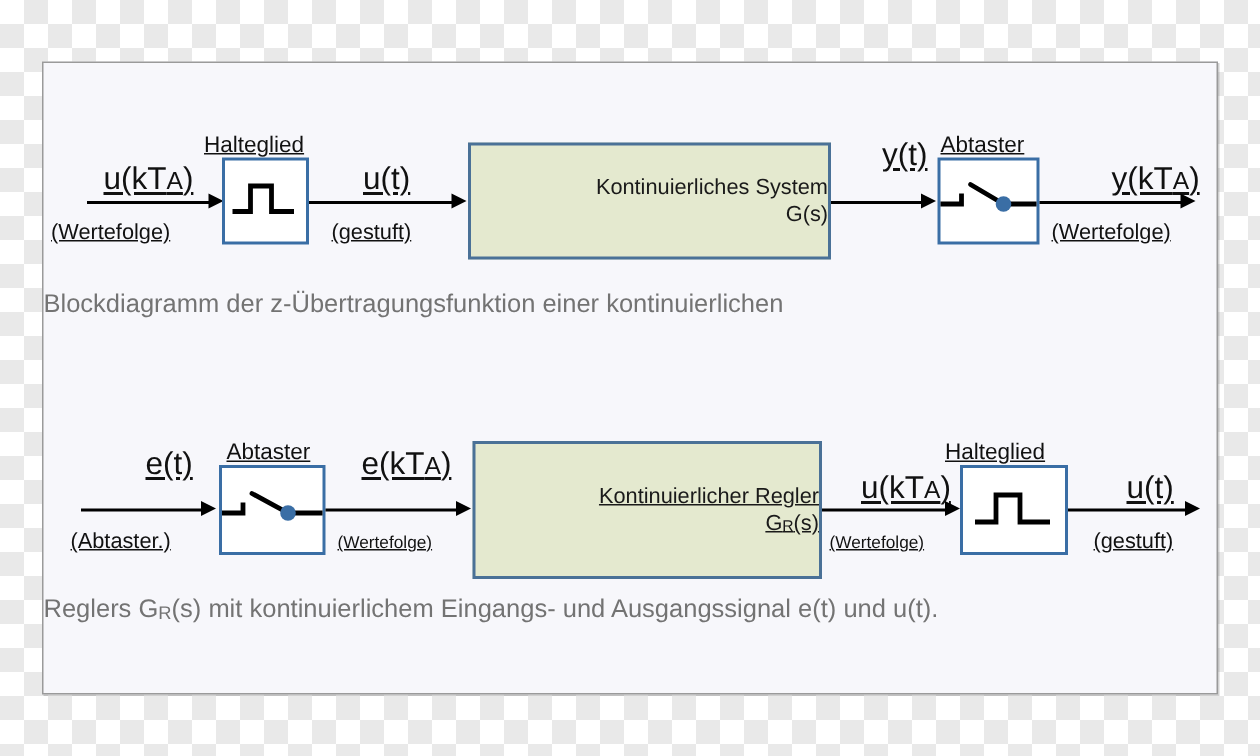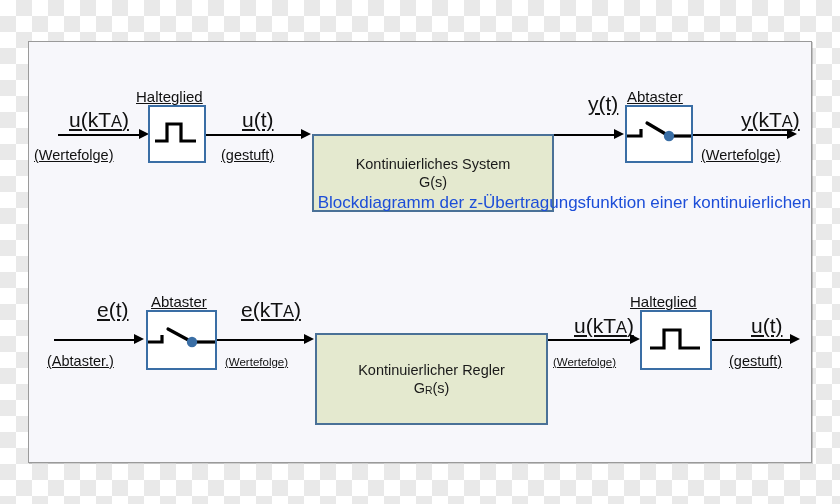--- a/index.html
+++ b/index.html
@@ -33,28 +33,27 @@
   .blk {
     position: absolute;
     box-sizing: border-box;
     border: 2px solid #3a6ea5;
     background: #ffffff;
   }
   .blk.green {
     background: #e4e9cf;
     border: 2px solid #4a7197;
     display: flex;
-    align-items: center;
+    align-items: flex-end;
     justify-content: center;
     text-align: center;
     flex-direction: column;
     line-height: 1.25;
     color: #1a1a1a;
     font-size: 14.5px;
-    margin-top: 39px;
   }
   .blk.green .ln2 { display: block; }
 
   
   .wire {
     position: absolute;
     height: 0;
     border-top: 2.6px solid #000;
   }
   .arrow {
@@ -76,22 +75,22 @@
   .lbl.title   { font-size: 15px; }
   .lbl.sig     { font-size: 21px; }
   .lbl.sub     { font-size: 14.5px; }
   .lbl.subsm   { font-size: 11.5px; }
   .sc { font-size: 0.78em; vertical-align: 0; }
   .subR { font-size: 0.72em; vertical-align: -0.12em; }
 
   
   .caption {
     position: absolute;
-    color: #1d4ed8;
-    text-align: right;
+    color: #737373;
+    text-align: left;
     line-height: 1.32;
     font-size: 17px;
     width: 100%;
     left: 0;
   }
 
   
   .icon-svg { position: absolute; left: 0; top: 0; }
 </style>
 </head>
@@ -178,21 +177,21 @@
     </div>
 
     <div class="lbl sig" style="left:212px; top:256px;">
       <span>e(kT</span><span class="sc">A</span><span>)</span>
     </div>
     <div class="lbl subsm" style="left:196px; top:314px;">(Wertefolge)</div>
 
     <div class="wire" style="left:188px; top:297px; width:90px;"></div>
     <div class="arrow" style="left:275px; top:292px;"></div>
 
-    <div class="blk green" style="left:286px; top:252px; width:233px; height:92px;">
+    <div class="blk green" style="left:286px; top:252px; width:233px; height:92px;text-decoration:underline;">
       <span>Kontinuierlicher Regler</span>
       <span class="ln2"><span>G</span><span class="subR">R</span><span>(s)</span></span>
     </div>
 
     <div class="lbl sig" style="left:545px; top:272px;">
       <span>u(kT</span><span class="sc">A</span><span>)</span>
     </div>
     <div class="lbl subsm" style="left:524px; top:314px;">(Wertefolge)</div>
 
     <div class="wire" style="left:519px; top:297px; width:85px;"></div>
@@ -206,16 +205,17 @@
       </svg>
     </div>
 
     <div class="lbl sig" style="left:722px; top:272px;">u(t)</div>
     <div class="lbl sub" style="left:700px; top:311px;">(gestuft)</div>
 
     <div class="wire" style="left:683px; top:297px; width:81px;"></div>
     <div class="arrow" style="left:761px; top:292px;"></div>
 
     <div class="caption" style="top:353px;">
+      <div><span>Reglers G</span><span class="subR">R</span><span>(s) mit kontinuierlichem Eingangs- und Ausgangssignal e(t) und u(t).</span></div>
     </div>
   </div>
 
 </div>
 
 </body></html>

